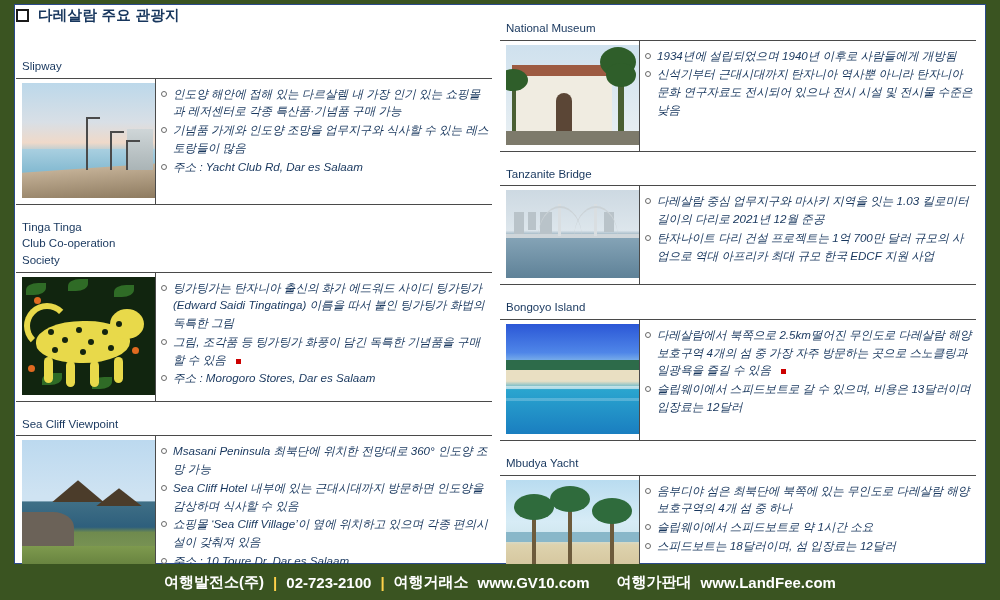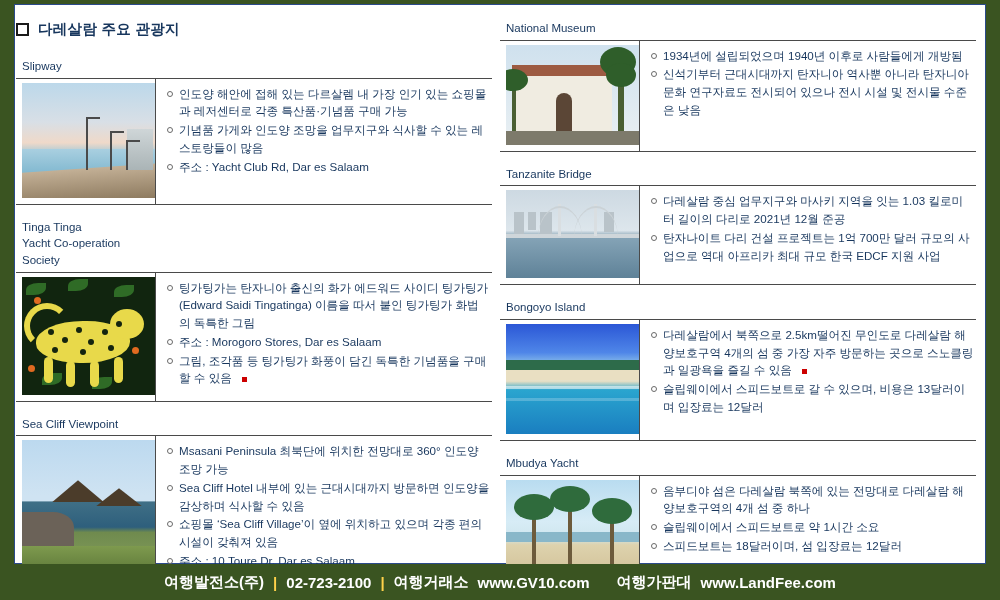--- a/index.html
+++ b/index.html
@@ -11,21 +11,21 @@
   #slide{position:relative;width:1000px;height:600px;}
 
   
   .panel{
     position:absolute;left:14px;top:4px;width:972px;height:560px;
     background:#ffffff;border:1px solid #2b4a8b;box-sizing:border-box;
   }
 
   
   .title-row{
-    position:absolute;left:16px;top:20px;display:flex;align-items:center;gap:9px;
+    position:absolute;left:16px;top:6px;display:flex;align-items:center;gap:9px;
   }
   .title-box{
     width:13px;height:13px;border:2px solid #1a1a1a;box-sizing:border-box;background:#fff;
   }
   .title-text{
     font-size:14.5px;font-weight:bold;color:#17365d;letter-spacing:.3px;white-space:nowrap;
   }
 
   
   .col{position:absolute;top:0;}
@@ -38,21 +38,22 @@
     border-bottom:1px solid #4a4a4a;
     padding:14px 0 3px 6px;
     font-size:11.5px;color:#17365d;
   }
   .sec-head .hline{display:block;line-height:1.45;white-space:nowrap;}
   .sec-body{display:flex;align-items:flex-start;}
   .thumb-cell{flex:0 0 auto;padding:4px 0 6px 6px;}
   .thumb{display:block;border:0;}
   .txt-cell{
     flex:1 1 auto;border-left:1px solid #4a4a4a;align-self:stretch;
-    padding:6px 2px 6px 10px;
+    padding:6px 2px 6px 4px;
+    font-style:italic;
   }
   .sec-divider{border-bottom:1px solid #4a4a4a;}
 
   
   ul.bullets{list-style:none;margin:0;padding:0;}
   ul.bullets > li{
     position:relative;padding-left:13px;
     font-size:11.6px;line-height:1.53;color:#17365d;
     margin-bottom:1px;
   }
@@ -189,21 +190,21 @@
             <li>주소 : Yacht Club Rd, Dar es Salaam</li>
           </ul>
         </div>
       </div>
       <div class="sec-divider"></div>
     </div>
 
     <div class="section">
       <div class="sec-head">
         <span class="hline">Tinga Tinga</span>
-        <span class="hline">Yacht Co-operation</span>
+        <span class="hline">Club Co-operation</span>
         <span class="hline">Society</span>
       </div>
       <div class="sec-body">
         <div class="thumb-cell">
           <div class="thumb ph ph-tinga">
             <div class="leaf" style="left:4px;top:6px"></div>
             <div class="leaf" style="left:46px;top:2px"></div>
             <div class="leaf" style="left:92px;top:8px"></div>
             <div class="leaf" style="left:20px;top:96px"></div>
             <div class="leaf" style="left:70px;top:100px"></div>
@@ -224,22 +225,22 @@
             <div class="sp" style="left:58px;top:72px"></div>
             <div class="sp" style="left:86px;top:68px"></div>
             <div class="flower" style="left:12px;top:20px"></div>
             <div class="flower" style="left:110px;top:70px"></div>
             <div class="flower" style="left:6px;top:88px"></div>
           </div>
         </div>
         <div class="txt-cell">
           <ul class="bullets">
             <li>팅가팅가는 탄자니아 출신의 화가 에드워드 사이디 팅가팅가(Edward Saidi Tingatinga) 이름을 따서 붙인 팅가팅가 화법의 독특한 그림</li>
+            <li><span>그림, 조각품 등 팅가팅가 화풍이 담긴 독특한 기념품을 구매할 수 있음</span><span class="redmark"></span></li>
             <li>주소 : Morogoro Stores, Dar es Salaam</li>
-            <li><span>그림, 조각품 등 팅가팅가 화풍이 담긴 독특한 기념품을 구매할 수 있음</span><span class="redmark"></span></li>
           </ul>
         </div>
       </div>
       <div class="sec-divider"></div>
     </div>
 
     <div class="section">
       <div class="sec-head">
         <span class="hline">Sea Cliff Viewpoint</span>
       </div>
@@ -359,21 +360,21 @@
             <div class="trunk" style="left:26px;top:26px;height:58px"></div>
             <div class="crown" style="left:8px;top:14px"></div>
             <div class="trunk" style="left:62px;top:18px;height:66px"></div>
             <div class="crown" style="left:44px;top:6px"></div>
             <div class="trunk" style="left:104px;top:30px;height:54px"></div>
             <div class="crown" style="left:86px;top:18px"></div>
           </div>
         </div>
         <div class="txt-cell">
           <ul class="bullets">
-            <li>음부디야 섬은 다레살람 북쪽에 있는 전망대로 다레살람 해양보호구역의 4개 섬 중 하나</li>
+            <li>음부디야 섬은 최북단에 북쪽에 있는 무인도로 다레살람 해양보호구역의 4개 섬 중 하나</li>
             <li>슬립웨이에서 스피드보트로 약 1시간 소요</li>
             <li>스피드보트는 18달러이며, 섬 입장료는 12달러</li>
           </ul>
         </div>
       </div>
     </div>
 
   </div>
 
   <div class="footer">

